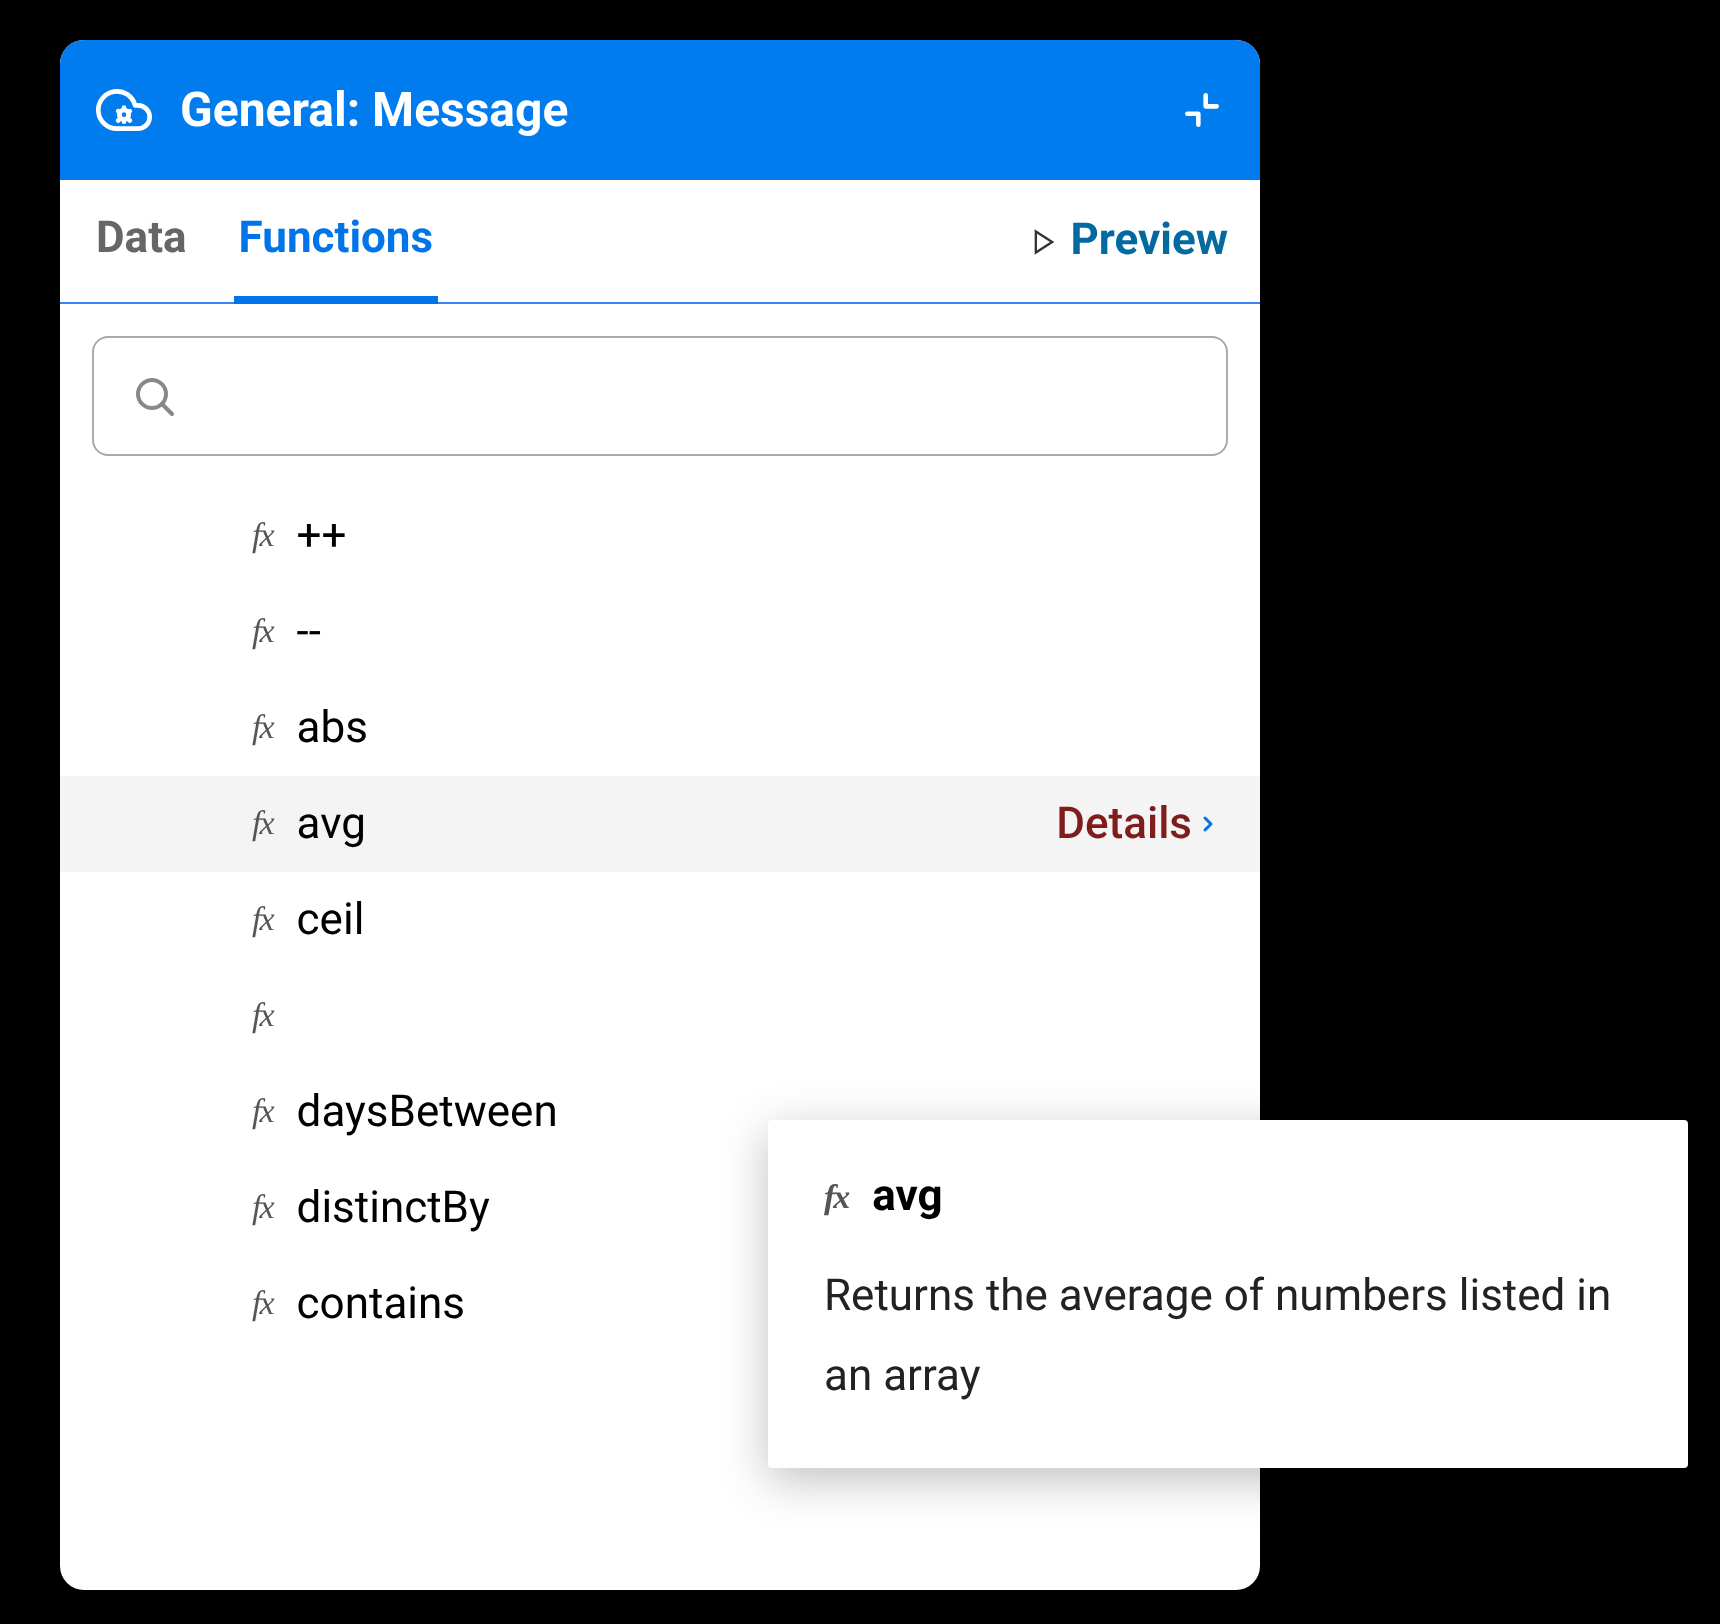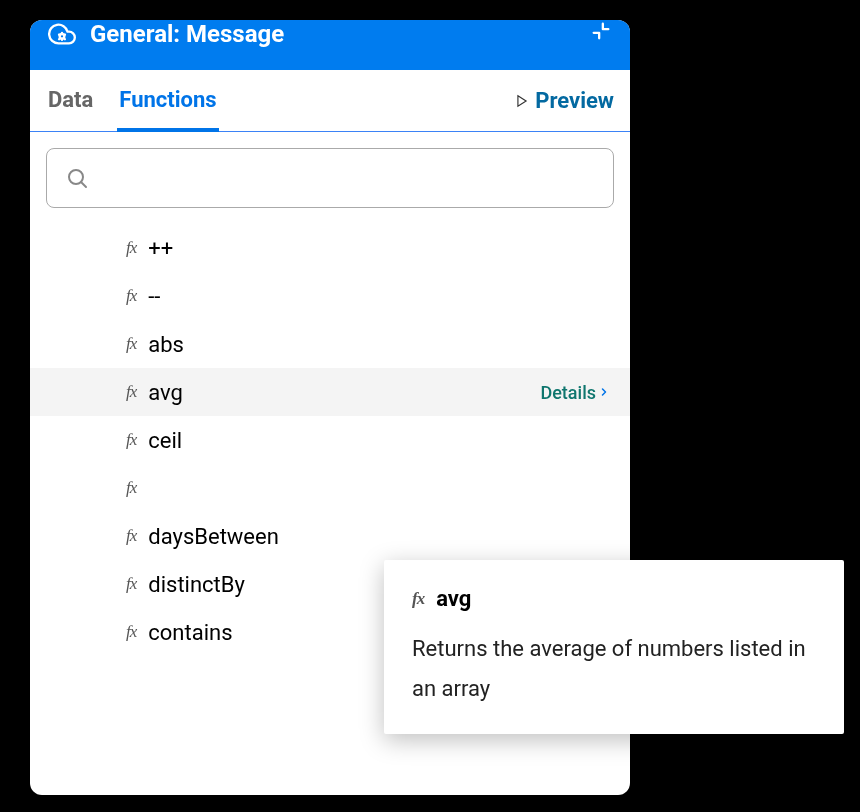--- a/index.html
+++ b/index.html
@@ -20,23 +20,23 @@
     background: #fff;
     border-radius: 12px;
     display: flex;
     flex-direction: column;
     overflow: hidden;
     box-shadow: 0 4px 20px rgba(0,0,0,0.3);
   }
   .header {
     background: #007cef;
     color: #fff;
-    height: 50px;
-    display: flex;
-    align-items: flex-start;
+    height: 70px;
+    display: flex;
+    align-items: center;
     padding: 0 18px;
     gap: 14px;
   }
   .header-title {
     font-size: 24px;
     font-weight: 700;
     flex: 1;
   }
   .settings-icon {
     width: 28px;
@@ -142,22 +142,22 @@
   }
   .fx-icon {
     font-family: "Times New Roman", serif;
     font-style: italic;
     font-size: 17px;
     color: #555;
     letter-spacing: -1px;
   }
   .fn-name { flex: 1; }
   .details-link {
-    color: #0f766e;
-    font-size: 18px;
+    color: #7f1d1d;
+    font-size: 22px;
     font-weight: 500;
     display: flex;
     align-items: center;
     gap: 2px;
   }
   .tooltip {
     position: absolute;
     top: 560px;
     left: 384px;
     width: 460px;

